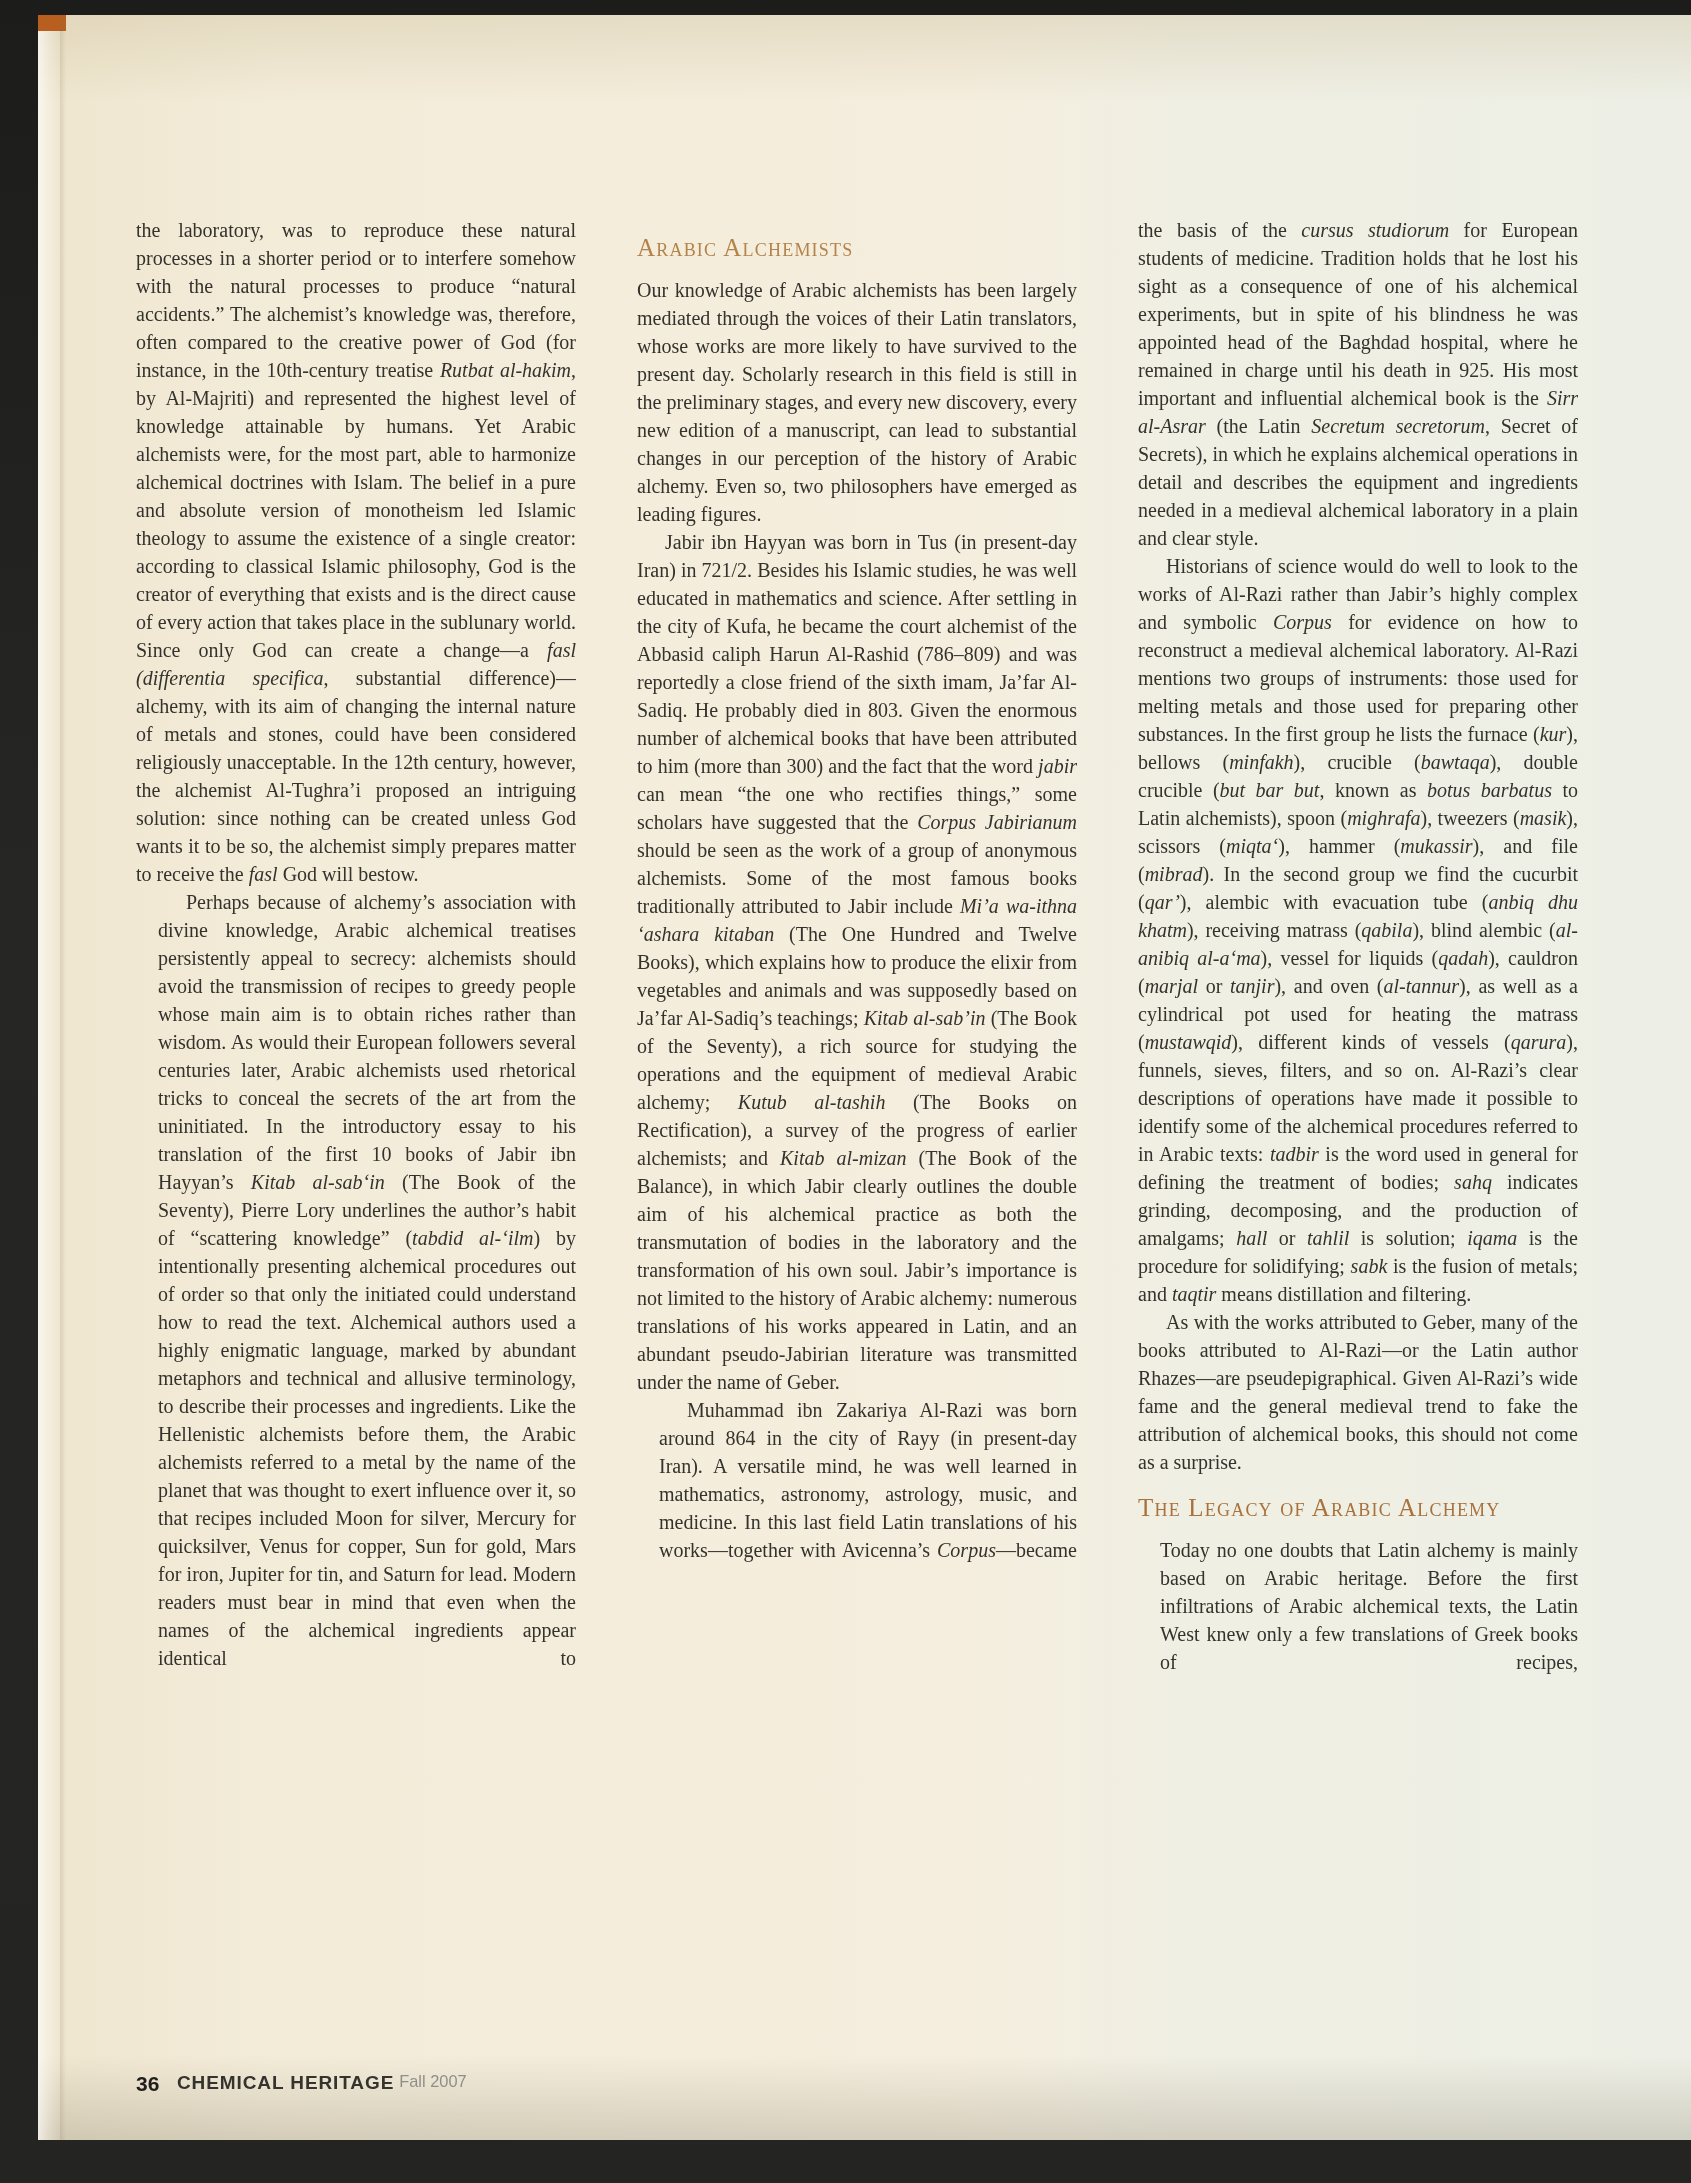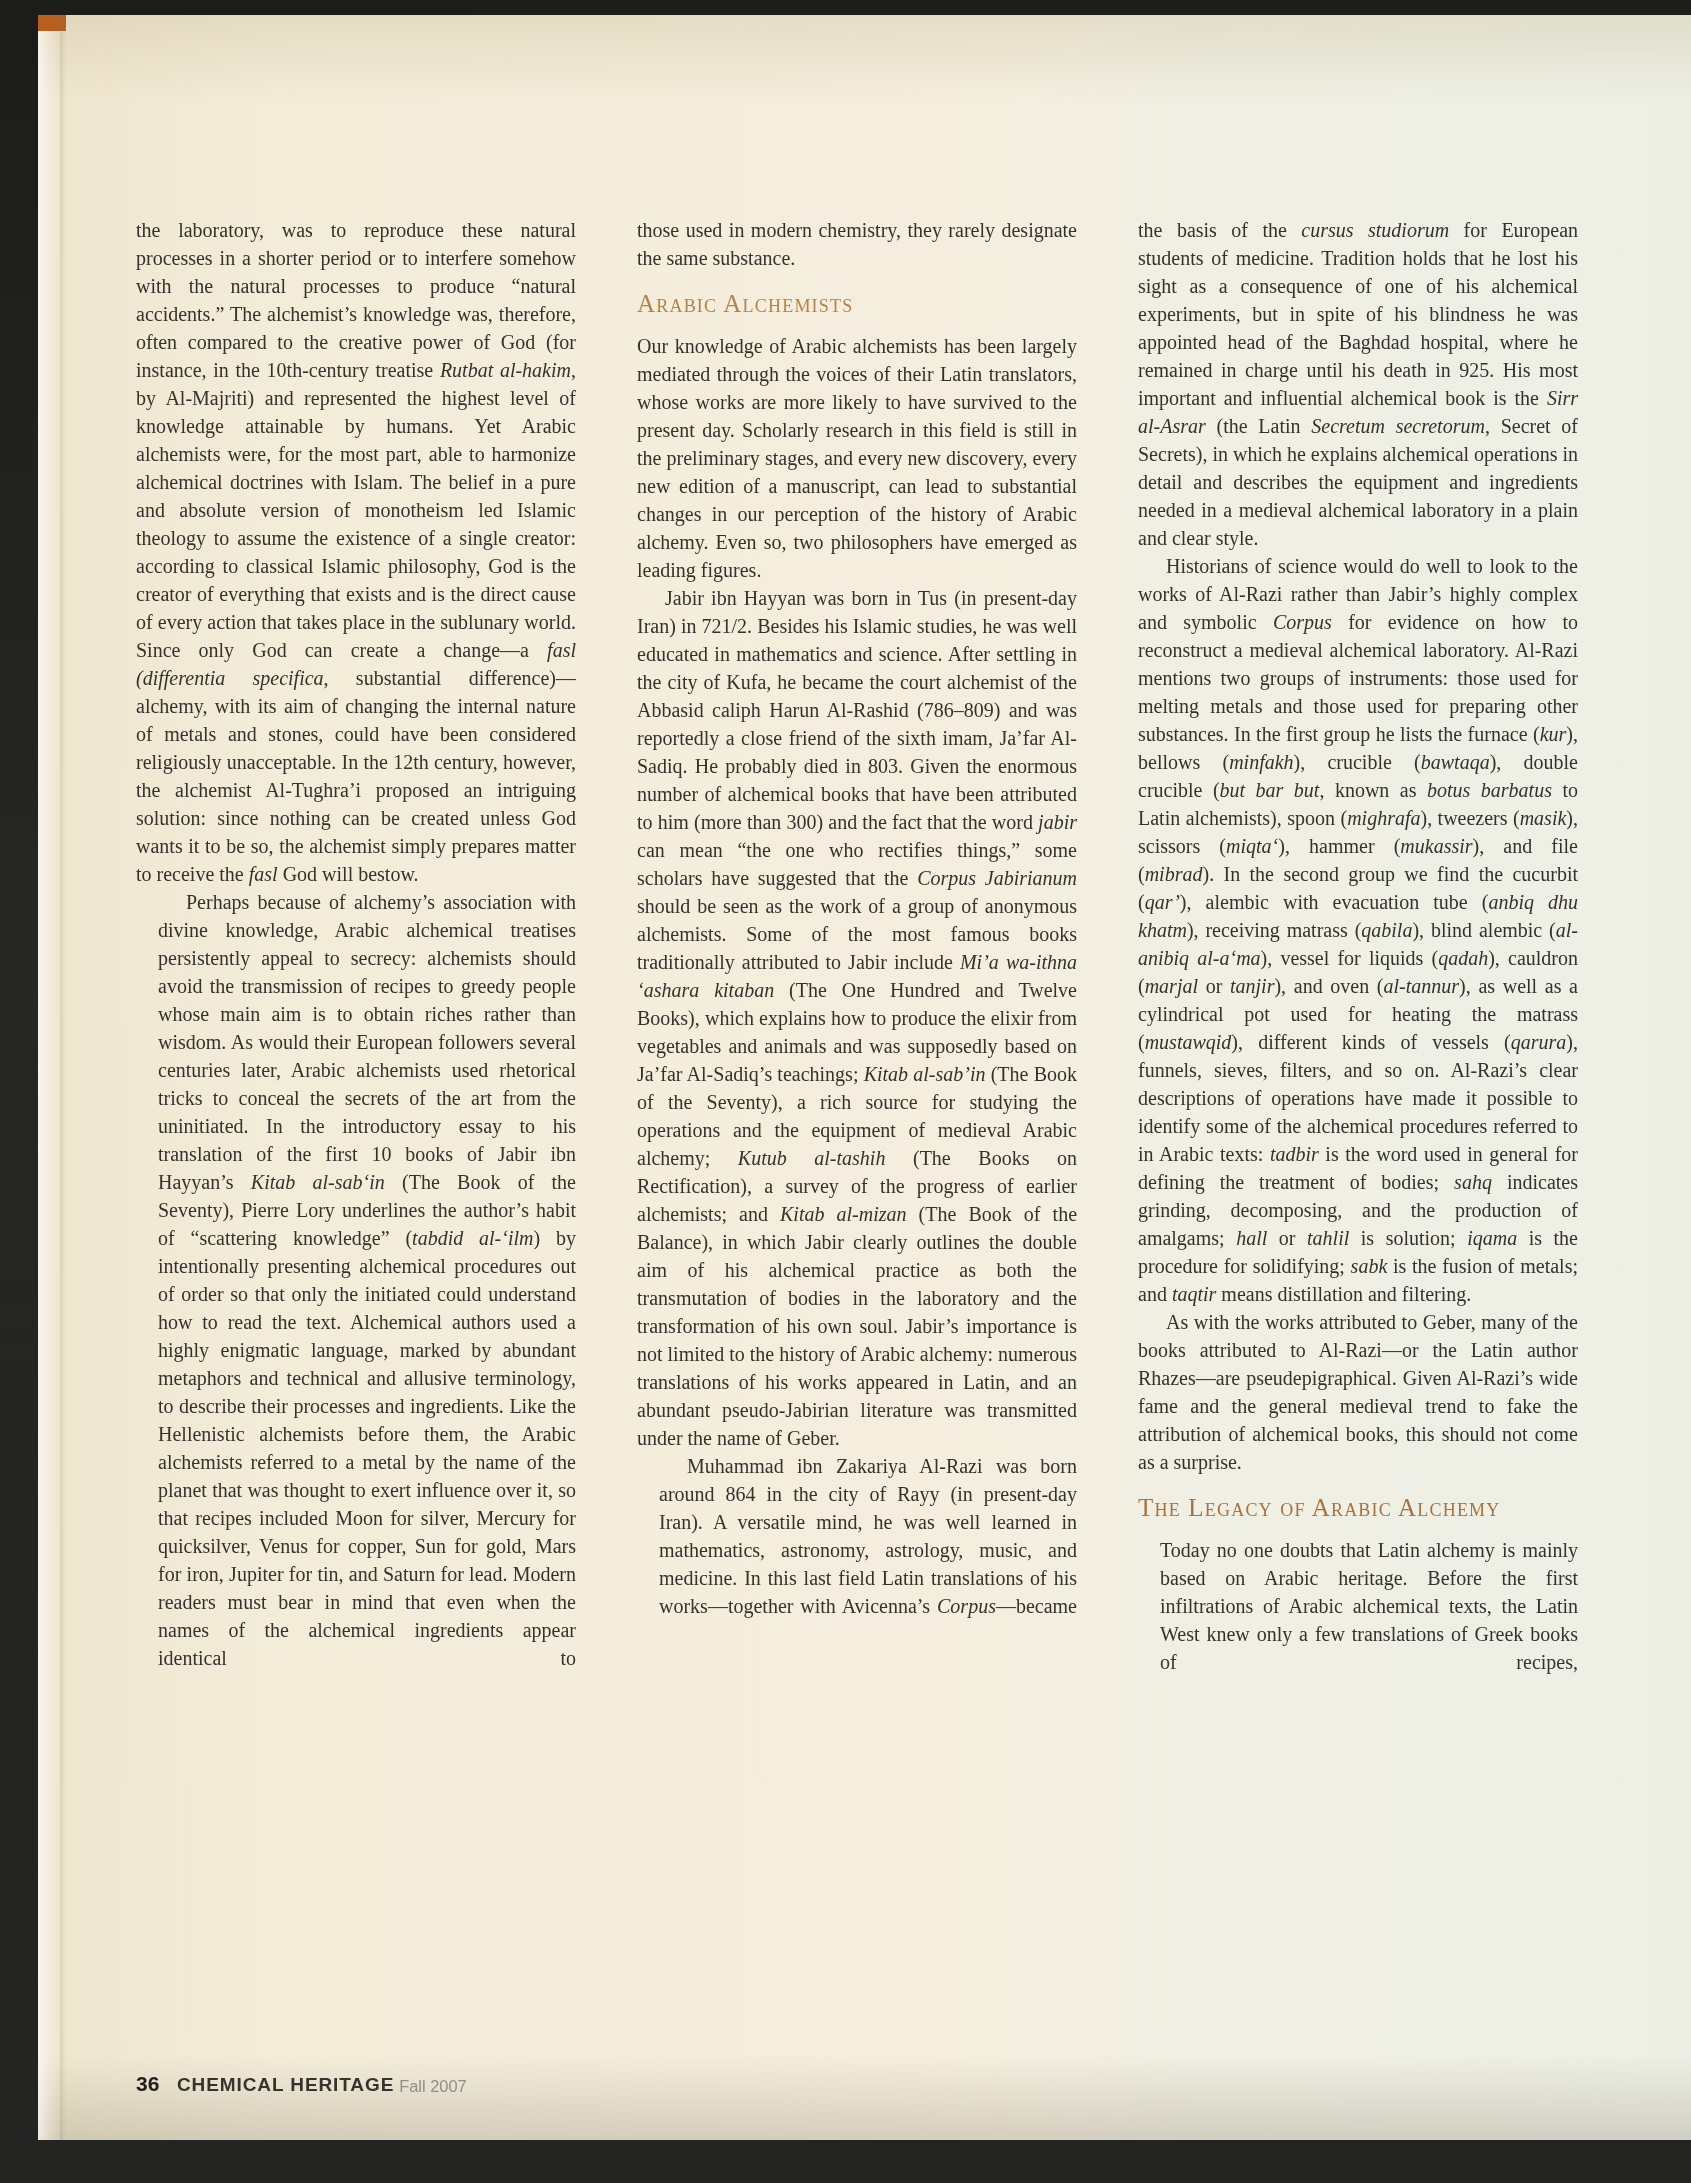--- a/index.html
+++ b/index.html
@@ -96,21 +96,21 @@
   }
   .section-heading.legacy {
     color: #a9713c;
   }
 
   .footer {
     position: absolute;
     left: 98px;
     top: 2057px;
     display: flex;
-    align-items: flex-end;
+    align-items: flex-start;
     font-family: "Liberation Sans", "DejaVu Sans", sans-serif;
   }
   .page-number {
     font-size: 21px;
     font-weight: 700;
     color: #1f1e1c;
     margin-right: 17.6px;
   }
   .magazine-title {
     font-size: 19px;
@@ -133,21 +133,20 @@
   <div class="corner-artifact"></div>
 
   <div class="content">
 
     <div class="col">
       <p>the laboratory, was to reproduce these natural processes in a shorter period or to interfere somehow with the natural processes to produce “natural accidents.” The alchemist’s knowledge was, therefore, often compared to the creative power of God (for instance, in the 10th-century treatise <i>Rutbat al-hakim</i>, by Al-Majriti) and represented the highest level of knowledge attainable by humans. Yet Arabic alchemists were, for the most part, able to harmonize alchemical doctrines with Islam. The belief in a pure and absolute version of monotheism led Islamic theology to assume the existence of a single creator: according to classical Islamic philosophy, God is the creator of everything that exists and is the direct cause of every action that takes place in the sublunary world. Since only God can create a change—a <i>fasl</i> <i>(differentia specifica</i>, substantial difference)—alchemy, with its aim of changing the internal nature of metals and stones, could have been considered religiously unacceptable. In the 12th century, however, the alchemist Al-Tughra’i proposed an intriguing solution: since nothing can be created unless God wants it to be so, the alchemist simply prepares matter to receive the <i>fasl</i> God will bestow.</p>
       <p class="indent runon">Perhaps because of alchemy’s association with divine knowledge, Arabic alchemical treatises persistently appeal to secrecy: alchemists should avoid the transmission of recipes to greedy people whose main aim is to obtain riches rather than wisdom. As would their European followers several centuries later, Arabic alchemists used rhetorical tricks to conceal the secrets of the art from the uninitiated. In the introductory essay to his translation of the first 10 books of Jabir ibn Hayyan’s <i>Kitab al-sab‘in</i> (The Book of the Seventy), Pierre Lory underlines the author’s habit of “scattering knowledge” (<i>tabdid al-‘ilm</i>) by intentionally presenting alchemical procedures out of order so that only the initiated could understand how to read the text. Alchemical authors used a highly enigmatic language, marked by abundant metaphors and technical and allusive terminology, to describe their processes and ingredients. Like the Hellenistic alchemists before them, the Arabic alchemists referred to a metal by the name of the planet that was thought to exert influence over it, so that recipes included Moon for silver, Mercury for quicksilver, Venus for copper, Sun for gold, Mars for iron, Jupiter for tin, and Saturn for lead. Modern readers must bear in mind that even when the names of the alchemical ingredients appear identical to</p>
     </div>
 
     <div class="col">
-      <p>those used in modern chemistry, they rarely designate the same substance.</p>
       <h2 class="section-heading">Arabic Alchemists</h2>
       <p>Our knowledge of Arabic alchemists has been largely mediated through the voices of their Latin translators, whose works are more likely to have survived to the present day. Scholarly research in this field is still in the preliminary stages, and every new discovery, every new edition of a manuscript, can lead to substantial changes in our perception of the history of Arabic alchemy. Even so, two philosophers have emerged as leading figures.</p>
       <p class="indent">Jabir ibn Hayyan was born in Tus (in present-day Iran) in 721/2. Besides his Islamic studies, he was well educated in mathematics and science. After settling in the city of Kufa, he became the court alchemist of the Abbasid caliph Harun Al-Rashid (786–809) and was reportedly a close friend of the sixth imam, Ja’far Al-Sadiq. He probably died in 803. Given the enormous number of alchemical books that have been attributed to him (more than 300) and the fact that the word <i>jabir</i> can mean “the one who rectifies things,” some scholars have suggested that the <i>Corpus Jabirianum</i> should be seen as the work of a group of anonymous alchemists. Some of the most famous books traditionally attributed to Jabir include <i>Mi’a wa-ithna ‘ashara kitaban</i> (The One Hundred and Twelve Books), which explains how to produce the elixir from vegetables and animals and was supposedly based on Ja’far Al-Sadiq’s teachings; <i>Kitab al-sab’in</i> (The Book of the Seventy), a rich source for studying the operations and the equipment of medieval Arabic alchemy; <i>Kutub al-tashih</i> (The Books on Rectification), a survey of the progress of earlier alchemists; and <i>Kitab al-mizan</i> (The Book of the Balance), in which Jabir clearly outlines the double aim of his alchemical practice as both the transmutation of bodies in the laboratory and the transformation of his own soul. Jabir’s importance is not limited to the history of Arabic alchemy: numerous translations of his works appeared in Latin, and an abundant pseudo-Jabirian literature was transmitted under the name of Geber.</p>
       <p class="indent runon">Muhammad ibn Zakariya Al-Razi was born around 864 in the city of Rayy (in present-day Iran). A versatile mind, he was well learned in mathematics, astronomy, astrology, music, and medicine. In this last field Latin translations of his works—together with Avicenna’s <i>Corpus</i>—became</p>
     </div>
 
     <div class="col">
       <p>the basis of the <i>cursus studiorum</i> for European students of medicine. Tradition holds that he lost his sight as a consequence of one of his alchemical experiments, but in spite of his blindness he was appointed head of the Baghdad hospital, where he remained in charge until his death in 925. His most important and influential alchemical book is the <i>Sirr al-Asrar</i> (the Latin <i>Secretum secretorum</i>, Secret of Secrets), in which he explains alchemical operations in detail and describes the equipment and ingredients needed in a medieval alchemical laboratory in a plain and clear style.</p>
       <p class="indent">Historians of science would do well to look to the works of Al-Razi rather than Jabir’s highly complex and symbolic <i>Corpus</i> for evidence on how to reconstruct a medieval alchemical laboratory. Al-Razi mentions two groups of instruments: those used for melting metals and those used for preparing other substances. In the first group he lists the furnace (<i>kur</i>), bellows (<i>minfakh</i>), crucible (<i>bawtaqa</i>), double crucible (<i>but bar but</i>, known as <i>botus barbatus</i> to Latin alchemists), spoon (<i>mighrafa</i>), tweezers (<i>masik</i>), scissors (<i>miqta‘</i>), hammer (<i>mukassir</i>), and file (<i>mibrad</i>). In the second group we find the cucurbit (<i>qar’</i>), alembic with evacuation tube (<i>anbiq dhu khatm</i>), receiving matrass (<i>qabila</i>), blind alembic (<i>al-anibiq al-a‘ma</i>), vessel for liquids (<i>qadah</i>), cauldron (<i>marjal</i> or <i>tanjir</i>), and oven (<i>al-tannur</i>), as well as a cylindrical pot used for heating the matrass (<i>mustawqid</i>), different kinds of vessels (<i>qarura</i>), funnels, sieves, filters, and so on. Al-Razi’s clear descriptions of operations have made it possible to identify some of the alchemical procedures referred to in Arabic texts: <i>tadbir</i> is the word used in general for defining the treatment of bodies; <i>sahq</i> indicates grinding, decomposing, and the production of amalgams; <i>hall</i> or <i>tahlil</i> is solution; <i>iqama</i> is the procedure for solidifying; <i>sabk</i> is the fusion of metals; and <i>taqtir</i> means distillation and filtering.</p>
       <p class="indent">As with the works attributed to Geber, many of the books attributed to Al-Razi—or the Latin author Rhazes—are pseudepigraphical. Given Al-Razi’s wide fame and the general medieval trend to fake the attribution of alchemical books, this should not come as a surprise.</p>

